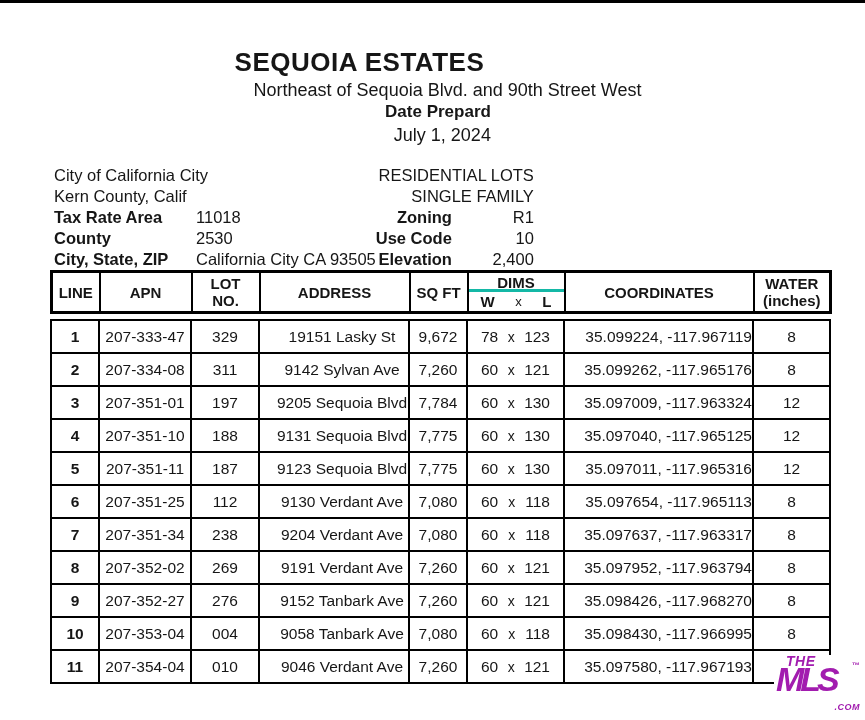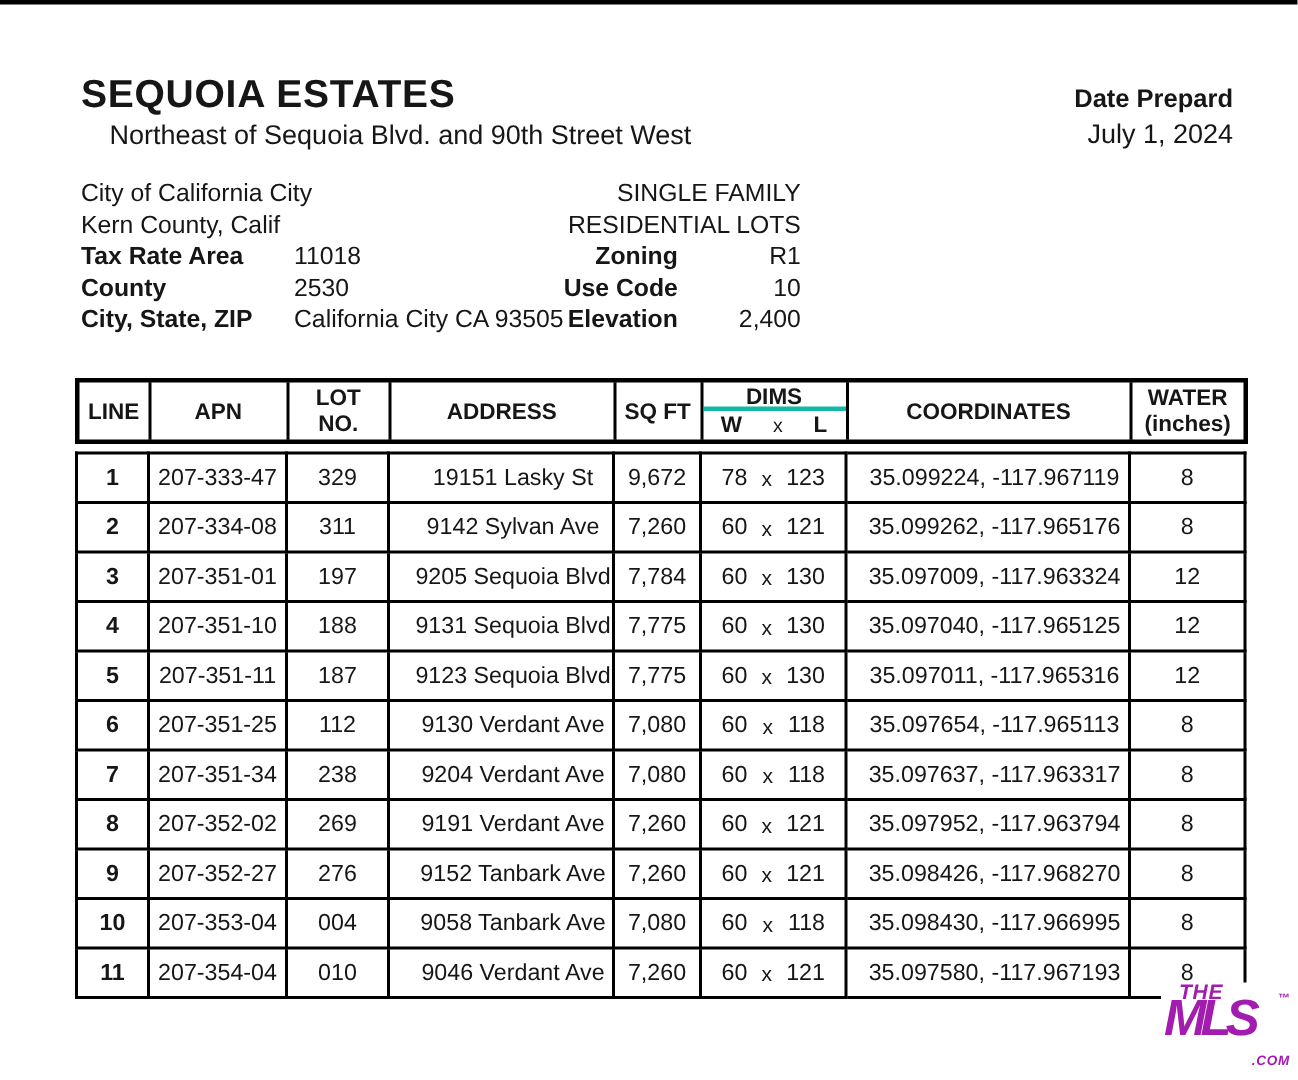--- a/index.html
+++ b/index.html
@@ -9,50 +9,50 @@
     background: #fff;
     font-family: "Liberation Sans", sans-serif;
     color: #161616;
     position: relative;
     overflow: hidden;
   }
   .top-line { position: absolute; top: 0; left: 0; width: 865px; height: 3px; background: #000; }
   .content { padding: 48px 43px 0 54px; }
 
   
-  .header-row { display: flex; justify-content: space-between; align-items: flex-end; }
+  .header-row { display: flex; justify-content: space-between; align-items: center; flex-direction: column; }
   .title { font-size: 26px; font-weight: bold; letter-spacing: 0.5px; line-height: 28px; }
   .subtitle { font-size: 18px; margin-left: 19px; margin-top: 4px; }
   .date-block { text-align: right; }
   .date-label { font-size: 17px; font-weight: bold; line-height: 22px; }
   .date-value { font-size: 18px; line-height: 24px; }
 
   
   .info-row { display: flex; justify-content: flex-start; margin-top: 18px; }
   .info-left { font-size: 16.5px; line-height: 21px; }
   .info-left .field { display: flex; }
   .info-left .flabel { font-weight: bold; width: 142px; }
   .info-right { font-size: 16.5px; line-height: 21px; text-align: right; }
   .info-right .field { display: flex; justify-content: flex-end; }
   .info-right .flabel { font-weight: bold; }
   .info-right .fvalue { width: 82px; text-align: right; }
 
   .note { font-size: 16.5px; margin-top: 18px; }
 
   
-  .table-wrap { margin-top: 28px; margin-left: -4px; width: 779px; }
+  .table-wrap { margin-top: 0; margin-left: -4px; width: 779px; }
   table { border-collapse: collapse; table-layout: fixed; width: 779px; }
   .head-table { border: 3px solid #000; }
   .body-table { border: 2px solid #000; margin-top: 5px; }
   th, td { border: 2px solid #000; padding: 0; text-align: center; overflow: hidden; }
   th { font-size: 15px; font-weight: bold; height: 40px; line-height: 17px; vertical-align: middle; }
   td { font-size: 15.5px; height: 33px; vertical-align: middle; }
   td.c-line { font-weight: bold; }
   td.c-address { text-align: center; padding-left: 16px; }
-  td.c-coords { text-align: center; padding-left: 9px; }
+  td.c-coords { text-align: right; padding-left: 9px; }
   th.h-dims { vertical-align: top; }
   .dims-top { border-bottom: 3px solid #14b8a6; height: 19px; line-height: 19px; }
   .dims-sub { display: flex; justify-content: space-between; padding: 0 12px; height: 19px; line-height: 20px; align-items: center; }
   .dims-sub .sep { font-weight: normal; font-size: 13px; }
   .dims-cell { display: flex; justify-content: space-between; padding: 0 13px; align-items: center; height: 100%; }
   .dims-cell .sep { font-size: 14px; }
   .two-line { line-height: 17px; }
 
   
   .mls-logo {
@@ -96,22 +96,22 @@
       <div class="field">
         <span class="flabel">County</span>
         <span class="fvalue">2530</span>
       </div>
       <div class="field">
         <span class="flabel">City, State, ZIP</span>
         <span class="fvalue">California City CA 93505</span>
       </div>
     </div>
     <div class="info-right">
+      <div>RESIDENTIAL LOTS</div>
       <div>SINGLE FAMILY</div>
-      <div>RESIDENTIAL LOTS</div>
       <div class="field">
         <span class="flabel">Zoning</span>
         <span class="fvalue">R1</span>
       </div>
       <div class="field">
         <span class="flabel">Use Code</span>
         <span class="fvalue">10</span>
       </div>
       <div class="field">
         <span class="flabel">Elevation</span>

